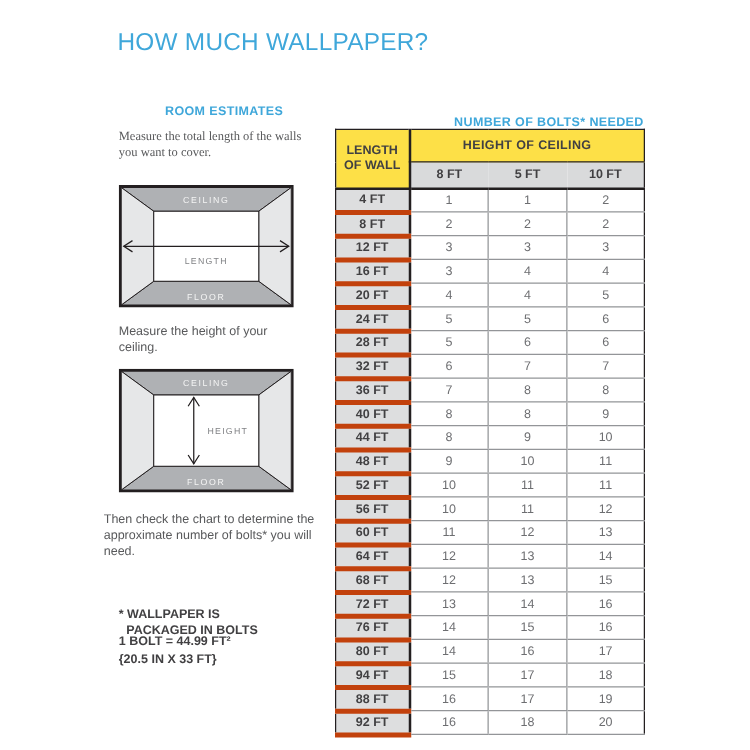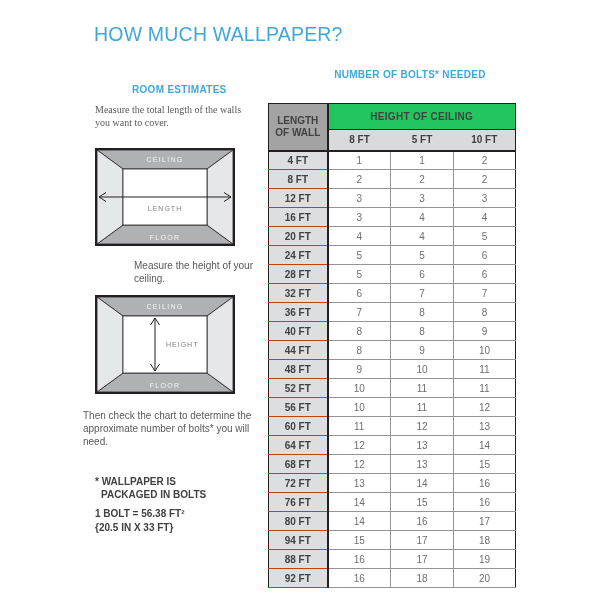--- a/index.html
+++ b/index.html
@@ -19,71 +19,71 @@
   }
   .section-heading {
     font-size: 10px; font-weight: bold;
     color: #3FA7DA; letter-spacing: 0.3px; padding-left: 37px;
   }
   .left-heading { left: 95px; top: 84px; }
   .step-text {
     font-size: 10px; line-height: 13px; color: #58595B;
   }
   .step1 { left: 95px; top: 103px; width: 150px; font-family: Liberation Serif, serif; }
-  .step2 { left: 95px; top: 259px; width: 140px; margin-left: 39px; }
+  .step2 { left: 95px; top: 259px; width: 140px; }
   .step3 { left: 83px; top: 409px; width: 175px; }
   .diagram1 { left: 95px; top: 148px; }
   .diagram2 { left: 95px; top: 295px; }
   .footnote {
-    left: 95px; top: 475px;
+    left: 95px; top: 485px;
     font-size: 10px; line-height: 13px;
     font-weight: bold; color: #414042;
   }
   .footnote .indent { padding-left: 6px; text-align: center; }
   .bolt-info {
     left: 95px; top: 507px;
     font-size: 10px; line-height: 14px;
     font-weight: bold; color: #414042;
   }
 
   .table-heading {
-    left: 268px; top: 69px; width: 247px;
-    text-align: center;
+    left: 268px; top: 93px; width: 247px;
+    text-align: right;
   }
   table.bolts {
     position: absolute; left: 268px; top: 103px;
     width: 247px; border-collapse: collapse; table-layout: fixed;
     border: 1px solid #231F20;
   }
   table.bolts th, table.bolts td {
     font-size: 10px; text-align: center; vertical-align: middle;
     padding: 0;
   }
   .corner-cell {
-    background: #a3a3a3; color: #414042; font-weight: bold;
+    background: #fde047; color: #414042; font-weight: bold;
     border-right: 2px solid #231F20;
     border-bottom: 2px solid #231F20;
     line-height: 12px;
   }
   .group-cell {
-    background: #22c55e; color: #414042; font-weight: bold;
+    background: #fde047; color: #414042; font-weight: bold;
     letter-spacing: 0.3px;
     border-bottom: 1px solid #231F20;
     height: 26px;
   }
   .sub-cell {
     background: #D9DADB; color: #414042; font-weight: bold;
     border-bottom: 2px solid #231F20;
     height: 21px;
   }
   tbody tr { height: 19px; }
   .row-label {
     background: #DDDEDF; color: #414042; font-weight: bold;
     border-right: 2px solid #231F20;
-    border-bottom: 1px solid #c2410c;
+    border-bottom: 4px solid #c2410c;
   }
   .row-value {
     color: #6D6E71;
     border-bottom: 1px solid #939598;
     border-left: 1px solid #939598;
   }
   td.row-value:first-of-type { border-left: none; }
 
   svg text {
     font-family: "Liberation Sans", sans-serif;
@@ -141,21 +141,21 @@
 </svg>
 
 <p class="abs step-text step3">Then check the chart to determine the approximate number of bolts* you will need.</p>
 
 <div class="abs footnote">
   <div>* WALLPAPER IS</div>
   <div class="indent">PACKAGED IN BOLTS</div>
 </div>
 
 <div class="abs bolt-info">
-  <div>1 BOLT = 56.38 FT²</div>
+  <div>1 BOLT = 44.99 FT²</div>
   <div>{20.5 IN X 33 FT}</div>
 </div>
 
 <div class="abs section-heading table-heading">NUMBER OF BOLTS* NEEDED</div>
 
 <table class="bolts">
   <colgroup>
     <col style="width:59px">
       <col style="width:63px">
       <col style="width:63px">

